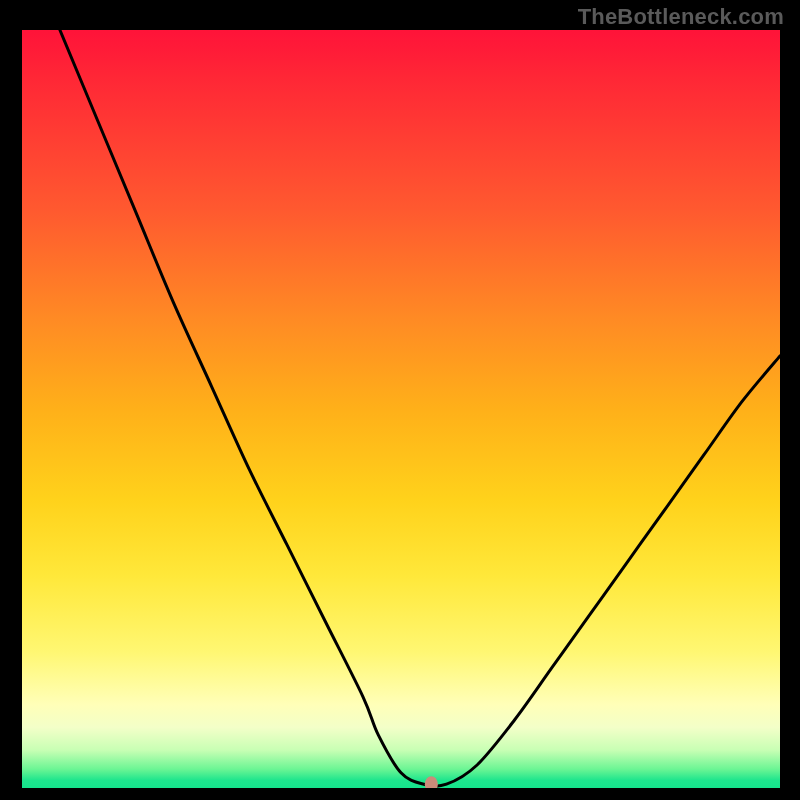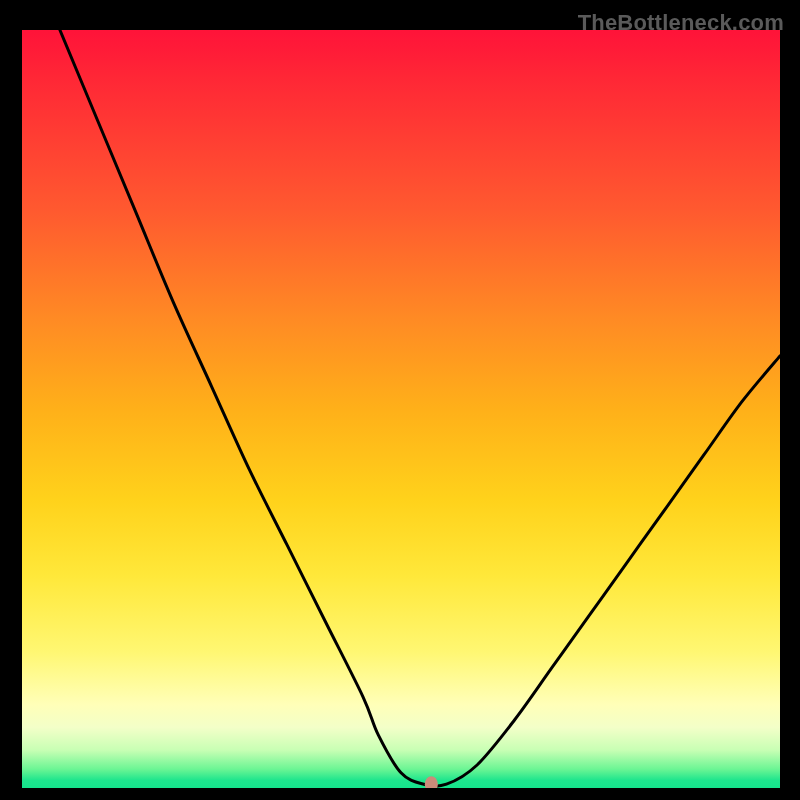--- a/index.html
+++ b/index.html
@@ -12,21 +12,21 @@
     overflow: hidden;
   }
   .frame {
     position: relative;
     width: 800px;
     height: 800px;
     background: #000;
   }
   .watermark {
     position: absolute;
-    top: 10px;
+    top: 4px;
     right: 16px;
     color: #5a5a5a;
     font-size: 22px;
     font-weight: 600;
     letter-spacing: 0.2px;
     user-select: none;
   }
   .plot {
     position: absolute;
     left: 22px;

